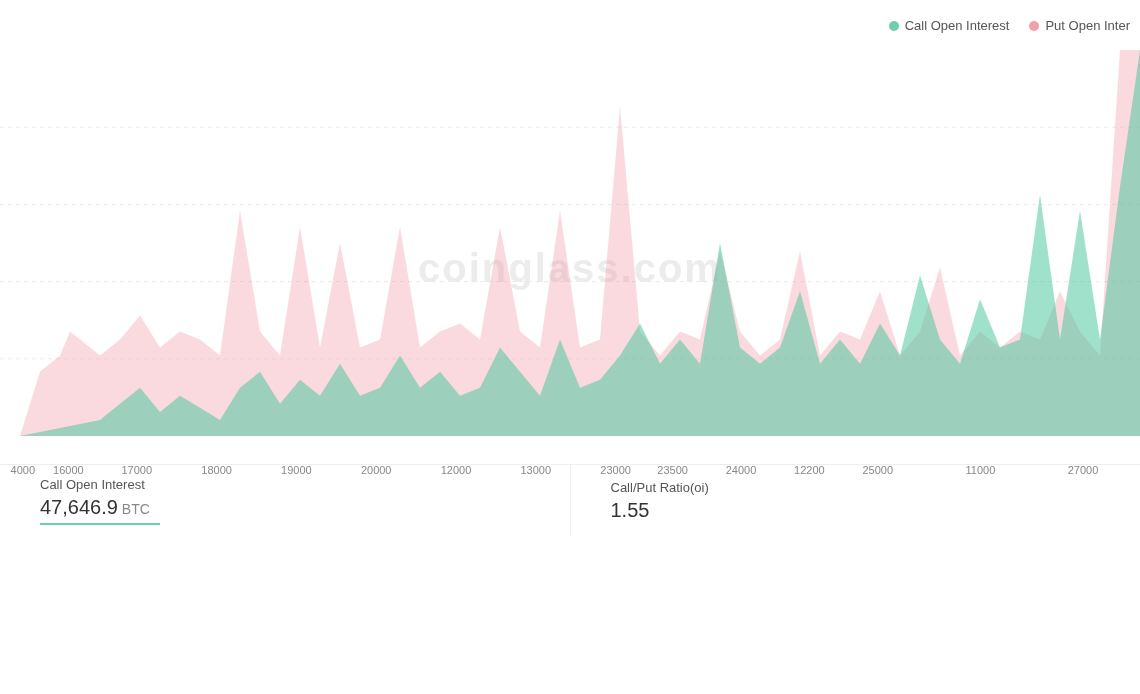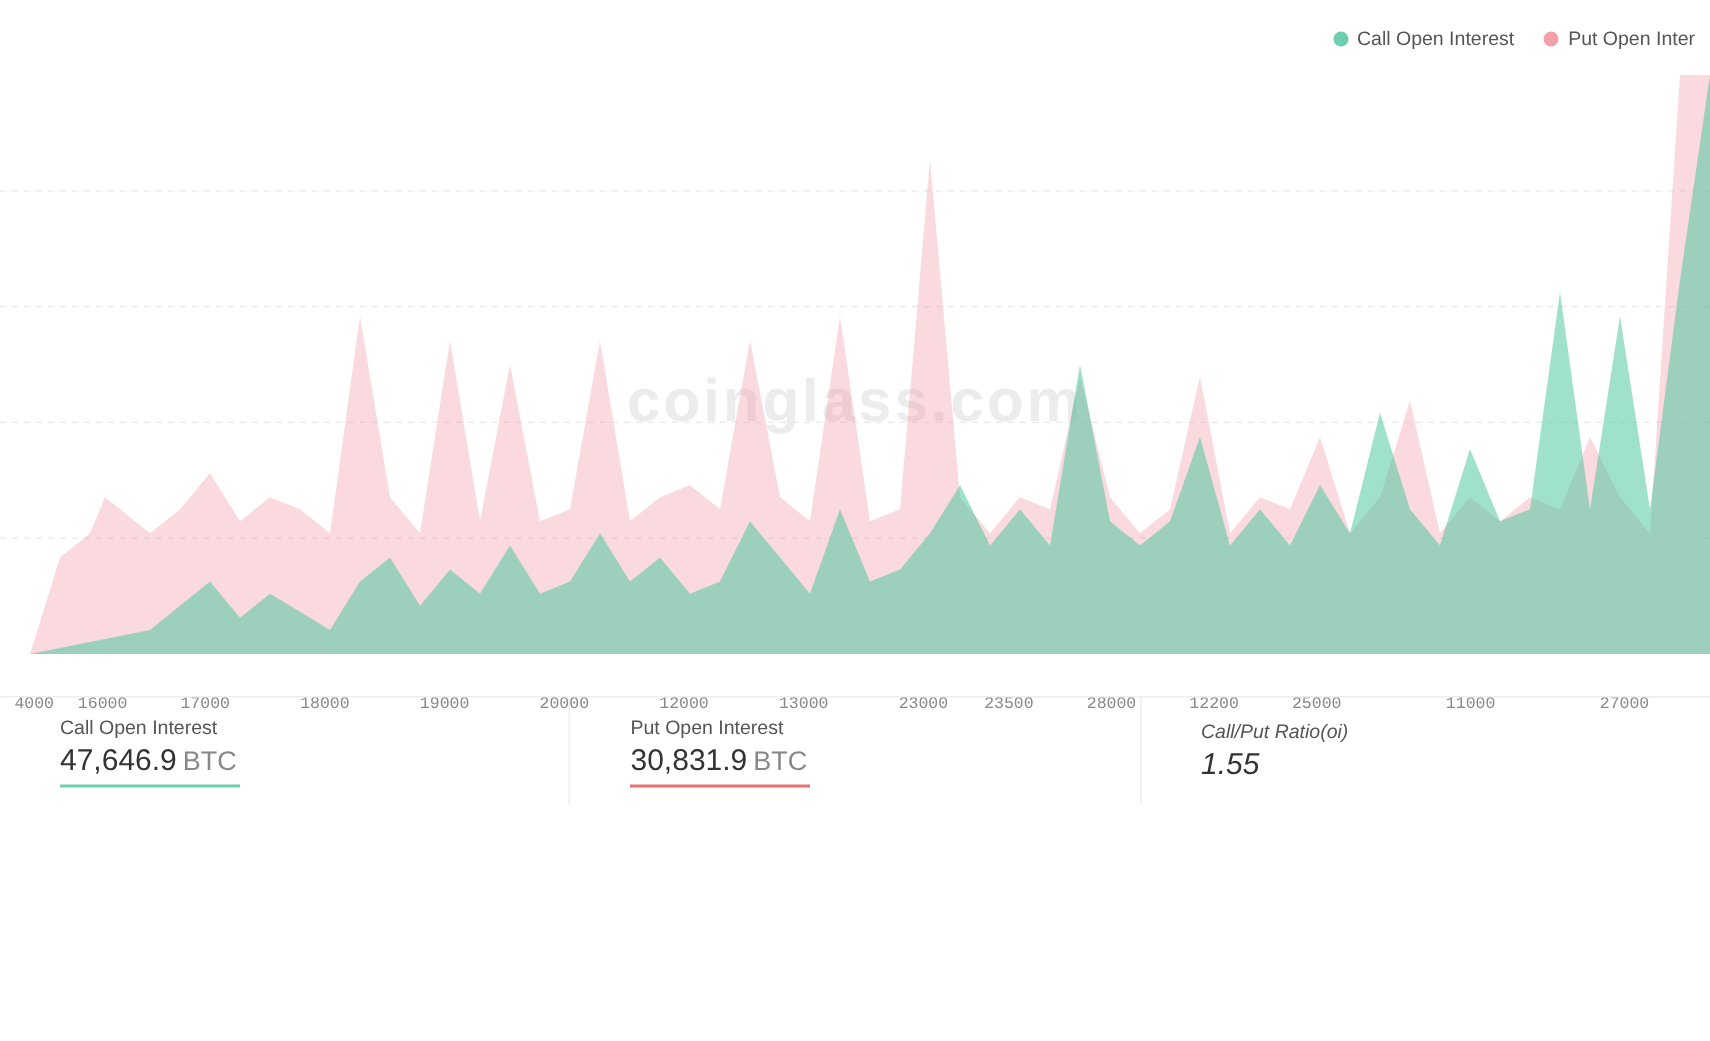--- a/index.html
+++ b/index.html
@@ -74,55 +74,54 @@
       right: 0;
       display: flex;
       font-size: 11px;
       color: #888;
     }
 
     .x-label {
       position: absolute;
       transform: translateX(-50%);
       white-space: nowrap;
-      font-family: Liberation Mono, monospace;
     }
 
     .stats-row {
       position: absolute;
       bottom: 0;
       left: 0;
       right: 0;
       height: 72px;
       display: flex;
       border-top: 1px solid #eee;
     }
 
     .stat-item {
       flex: 1;
       display: flex;
       flex-direction: column;
       justify-content: center;
       padding-left: 40px;
       border-right: 1px solid #eee;
     }
-    .stat-item:last-child { border-right: none; font-style: italic; }
+    .stat-item:last-child { border-right: none; }
 
     .stat-label {
       font-size: 13px;
       color: #555;
       margin-bottom: 4px;
     }
     .stat-value {
       font-size: 20px;
       font-weight: 500;
       color: #333;
     }
     .stat-value .unit {
-      font-size: 18px;
+      font-size: 14px;
       color: #888;
       margin-left: 4px;
     }
     .stat-underline-green {
       width: 120px;
       height: 2px;
       background: #6dcfb0;
       margin-top: 4px;
     }
     .stat-underline-red {
@@ -206,41 +205,34 @@
     <span class="x-label" style="left:2%">4000</span>
     <span class="x-label" style="left:6%">16000</span>
     <span class="x-label" style="left:12%">17000</span>
     <span class="x-label" style="left:19%">18000</span>
     <span class="x-label" style="left:26%">19000</span>
     <span class="x-label" style="left:33%">20000</span>
     <span class="x-label" style="left:40%">12000</span>
     <span class="x-label" style="left:47%">13000</span>
     <span class="x-label" style="left:54%">23000</span>
     <span class="x-label" style="left:59%">23500</span>
-    <span class="x-label" style="left:65%">28000</span>
+    <span class="x-label" style="left:65%">24000</span>
     <span class="x-label" style="left:71%">12200</span>
     <span class="x-label" style="left:77%">25000</span>
     <span class="x-label" style="left:86%">11000</span>
     <span class="x-label" style="left:95%">27000</span>
   </div>
 
   <div class="stats-row">
     <div class="stat-item">
       <div class="stat-label">Call Open Interest</div>
       <div class="stat-value">
         <span>47,646.9</span><span class="unit">BTC</span>
       </div>
       <div class="stat-underline-green"></div>
     </div>
     <div class="stat-item">
-      <div class="stat-label">Put Open Interest</div>
-      <div class="stat-value">
-        <span>30,831.9</span><span class="unit">BTC</span>
-      </div>
-      <div class="stat-underline-red"></div>
-    </div>
-    <div class="stat-item">
       <div class="stat-label">Call/Put Ratio(oi)</div>
       <div class="stat-value">1.55</div>
     </div>
   </div>
 
 </div>
 
 </body></html>

